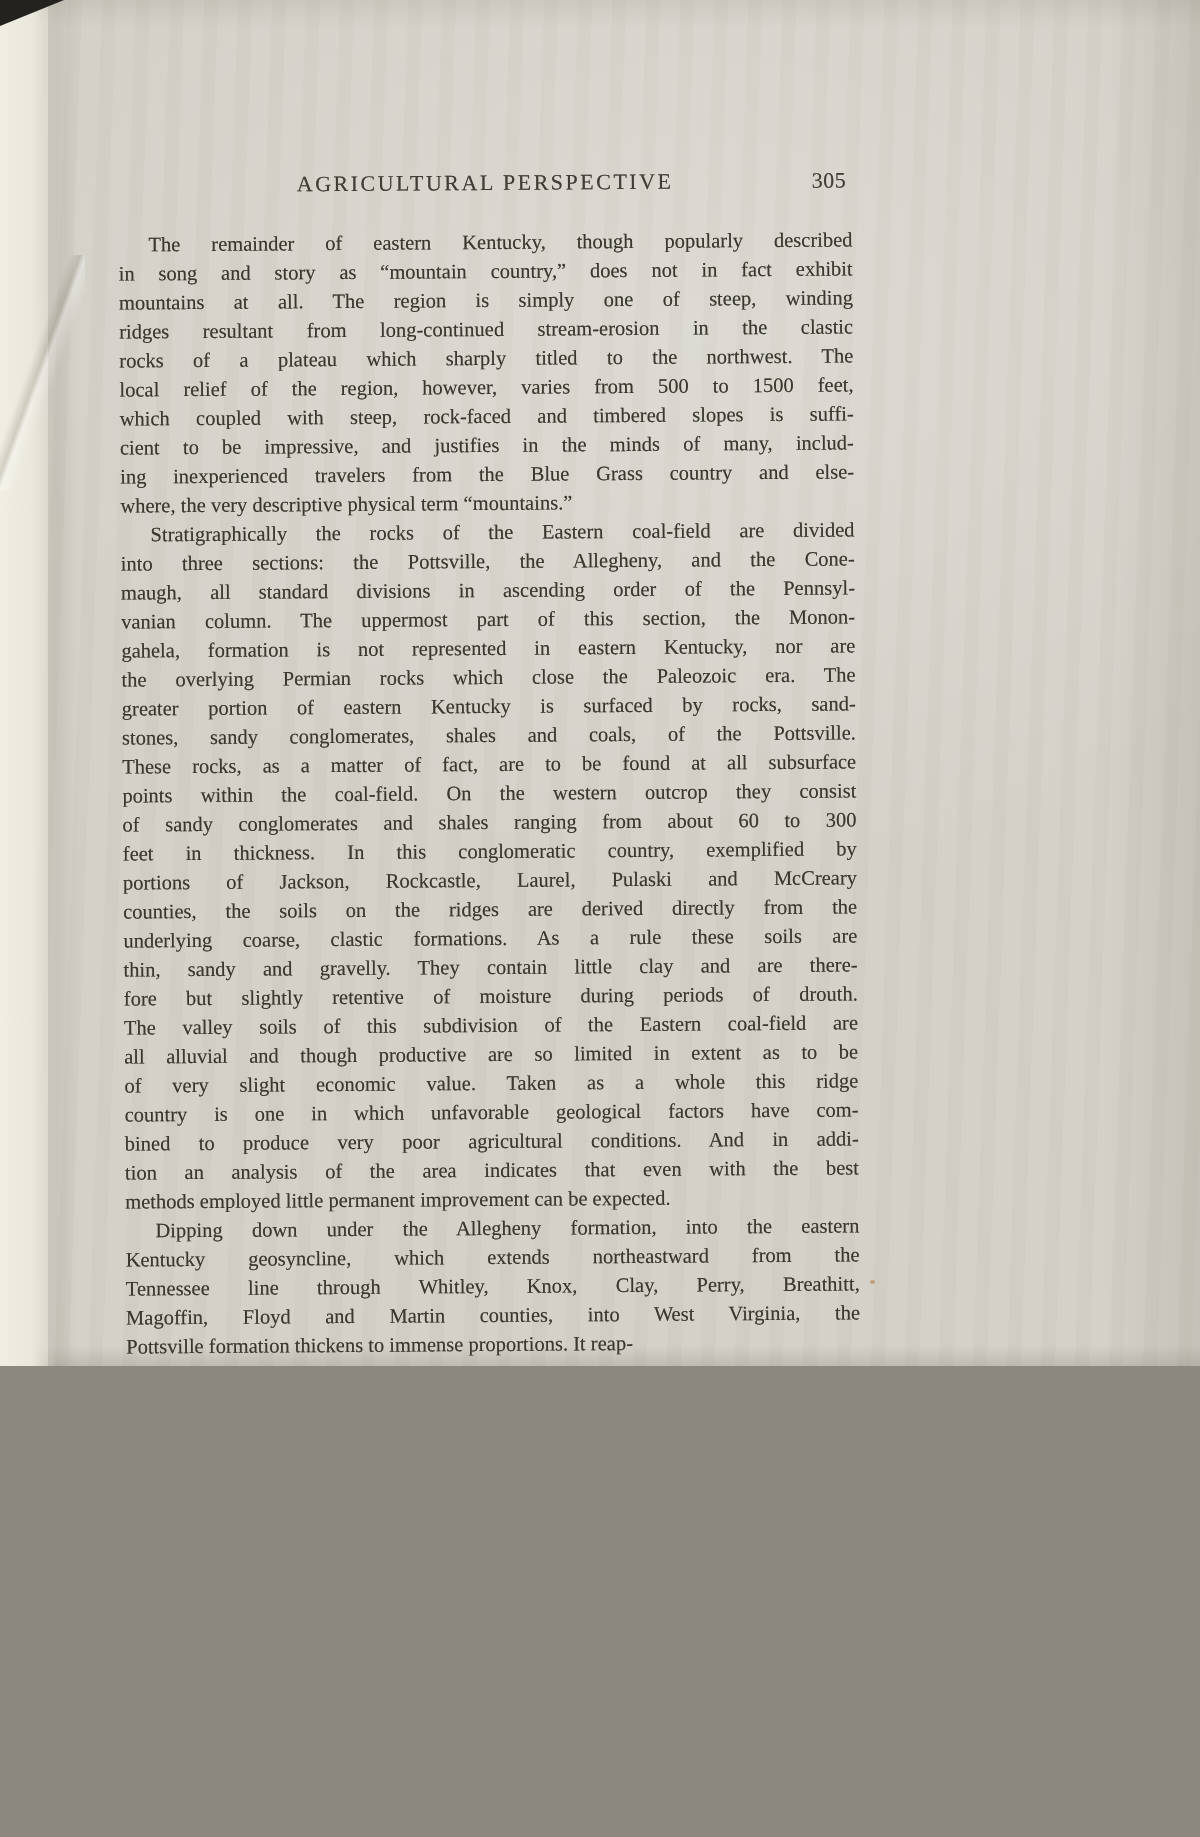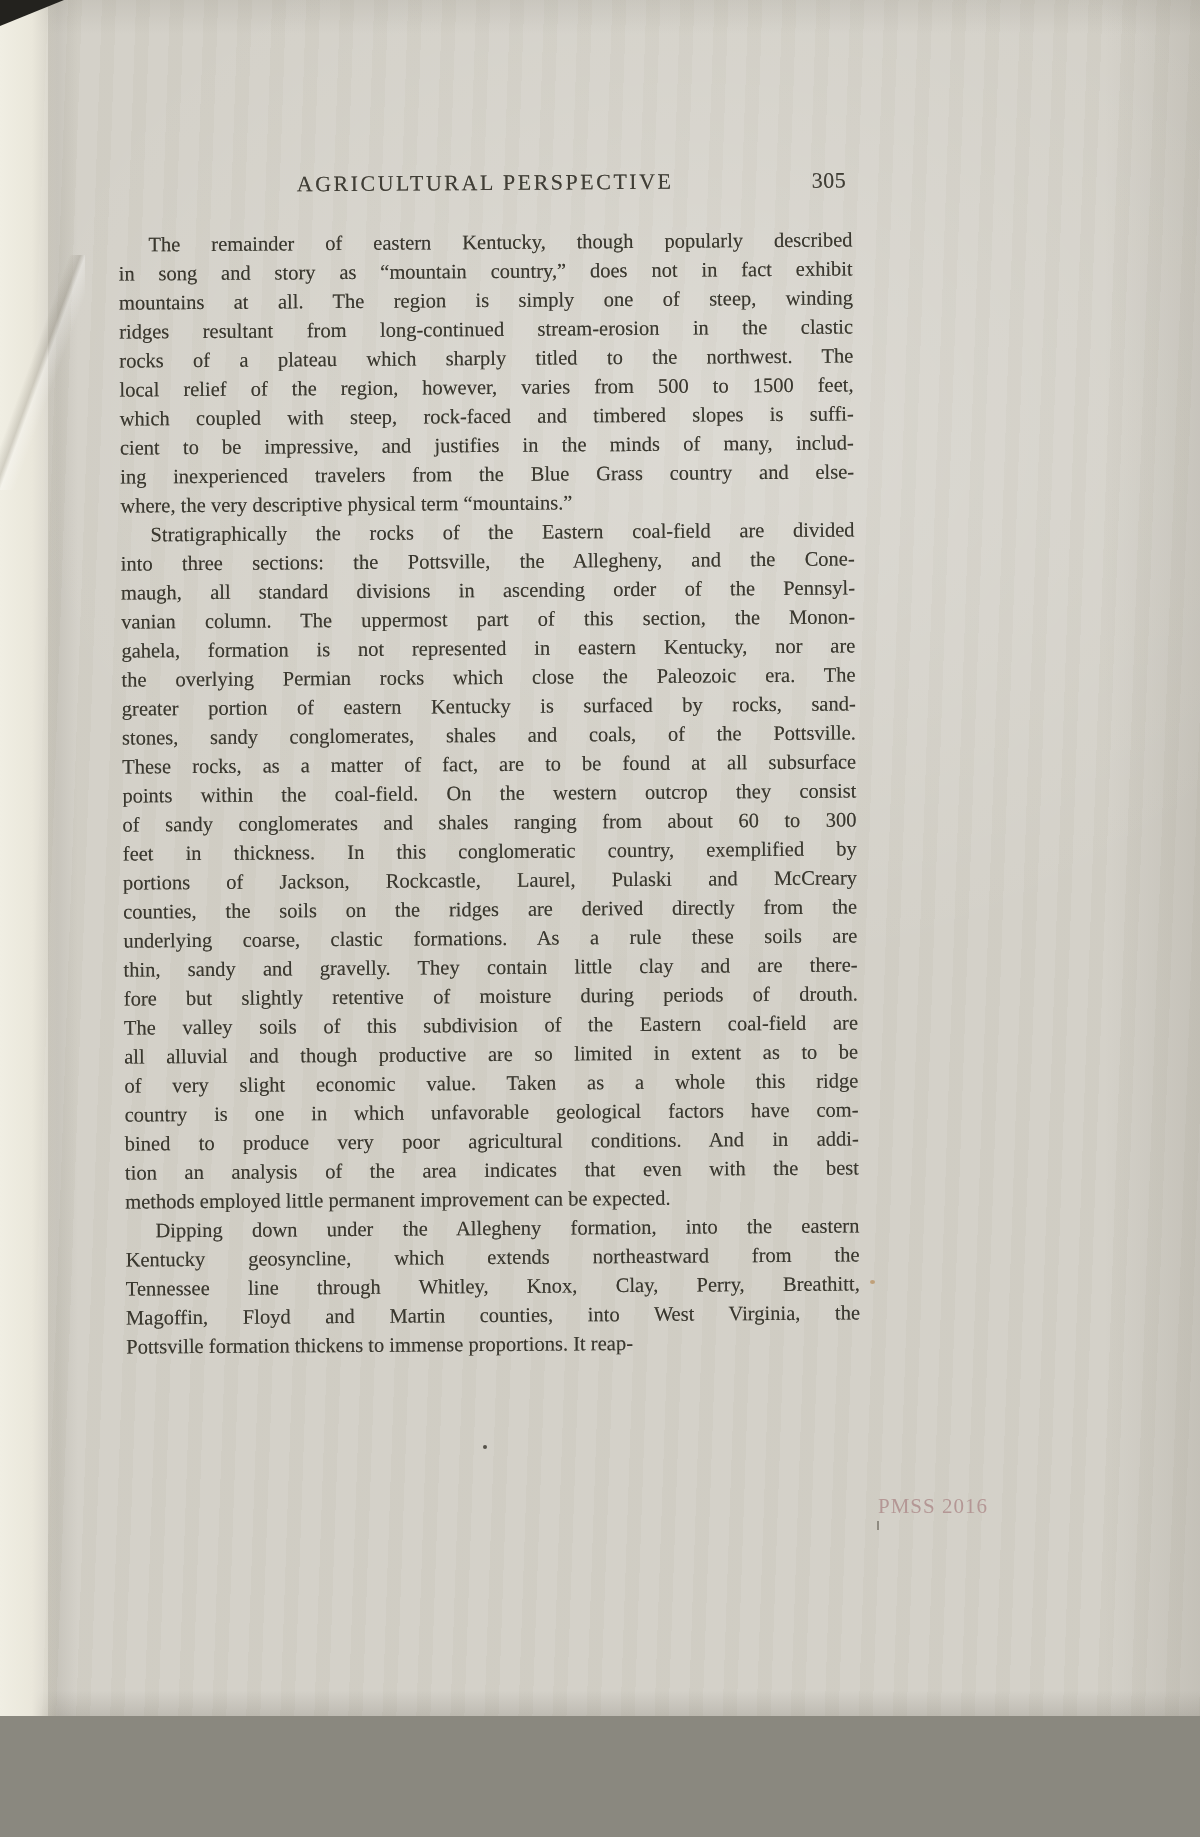--- a/index.html
+++ b/index.html
@@ -6,21 +6,21 @@
     margin: 0;
     padding: 0;
     width: 1200px;
     height: 1837px;
     font-family: "Liberation Serif", "DejaVu Serif", serif;
     background: #8a887f;
   }
   .page {
     position: relative;
     width: 1200px;
-    height: 1716px;
+    height: 1366px;
     overflow: hidden;
     background:
       radial-gradient(1000px 800px at 58% 25%, rgba(255,255,255,0.20), rgba(255,255,255,0) 70%),
       linear-gradient(to right, rgba(125,120,108,0) 92%, rgba(125,120,108,0.18) 100%),
       linear-gradient(to bottom, rgba(125,120,108,0.14), rgba(125,120,108,0) 2%),
       linear-gradient(to top, rgba(105,100,90,0.20), rgba(105,100,90,0) 1.5%),
       repeating-linear-gradient(92deg, rgba(170,165,150,0.05) 0 14px, rgba(255,255,255,0.05) 14px 34px),
       #d2cfc6;
     font-family: Liberation Serif, serif;
   }

